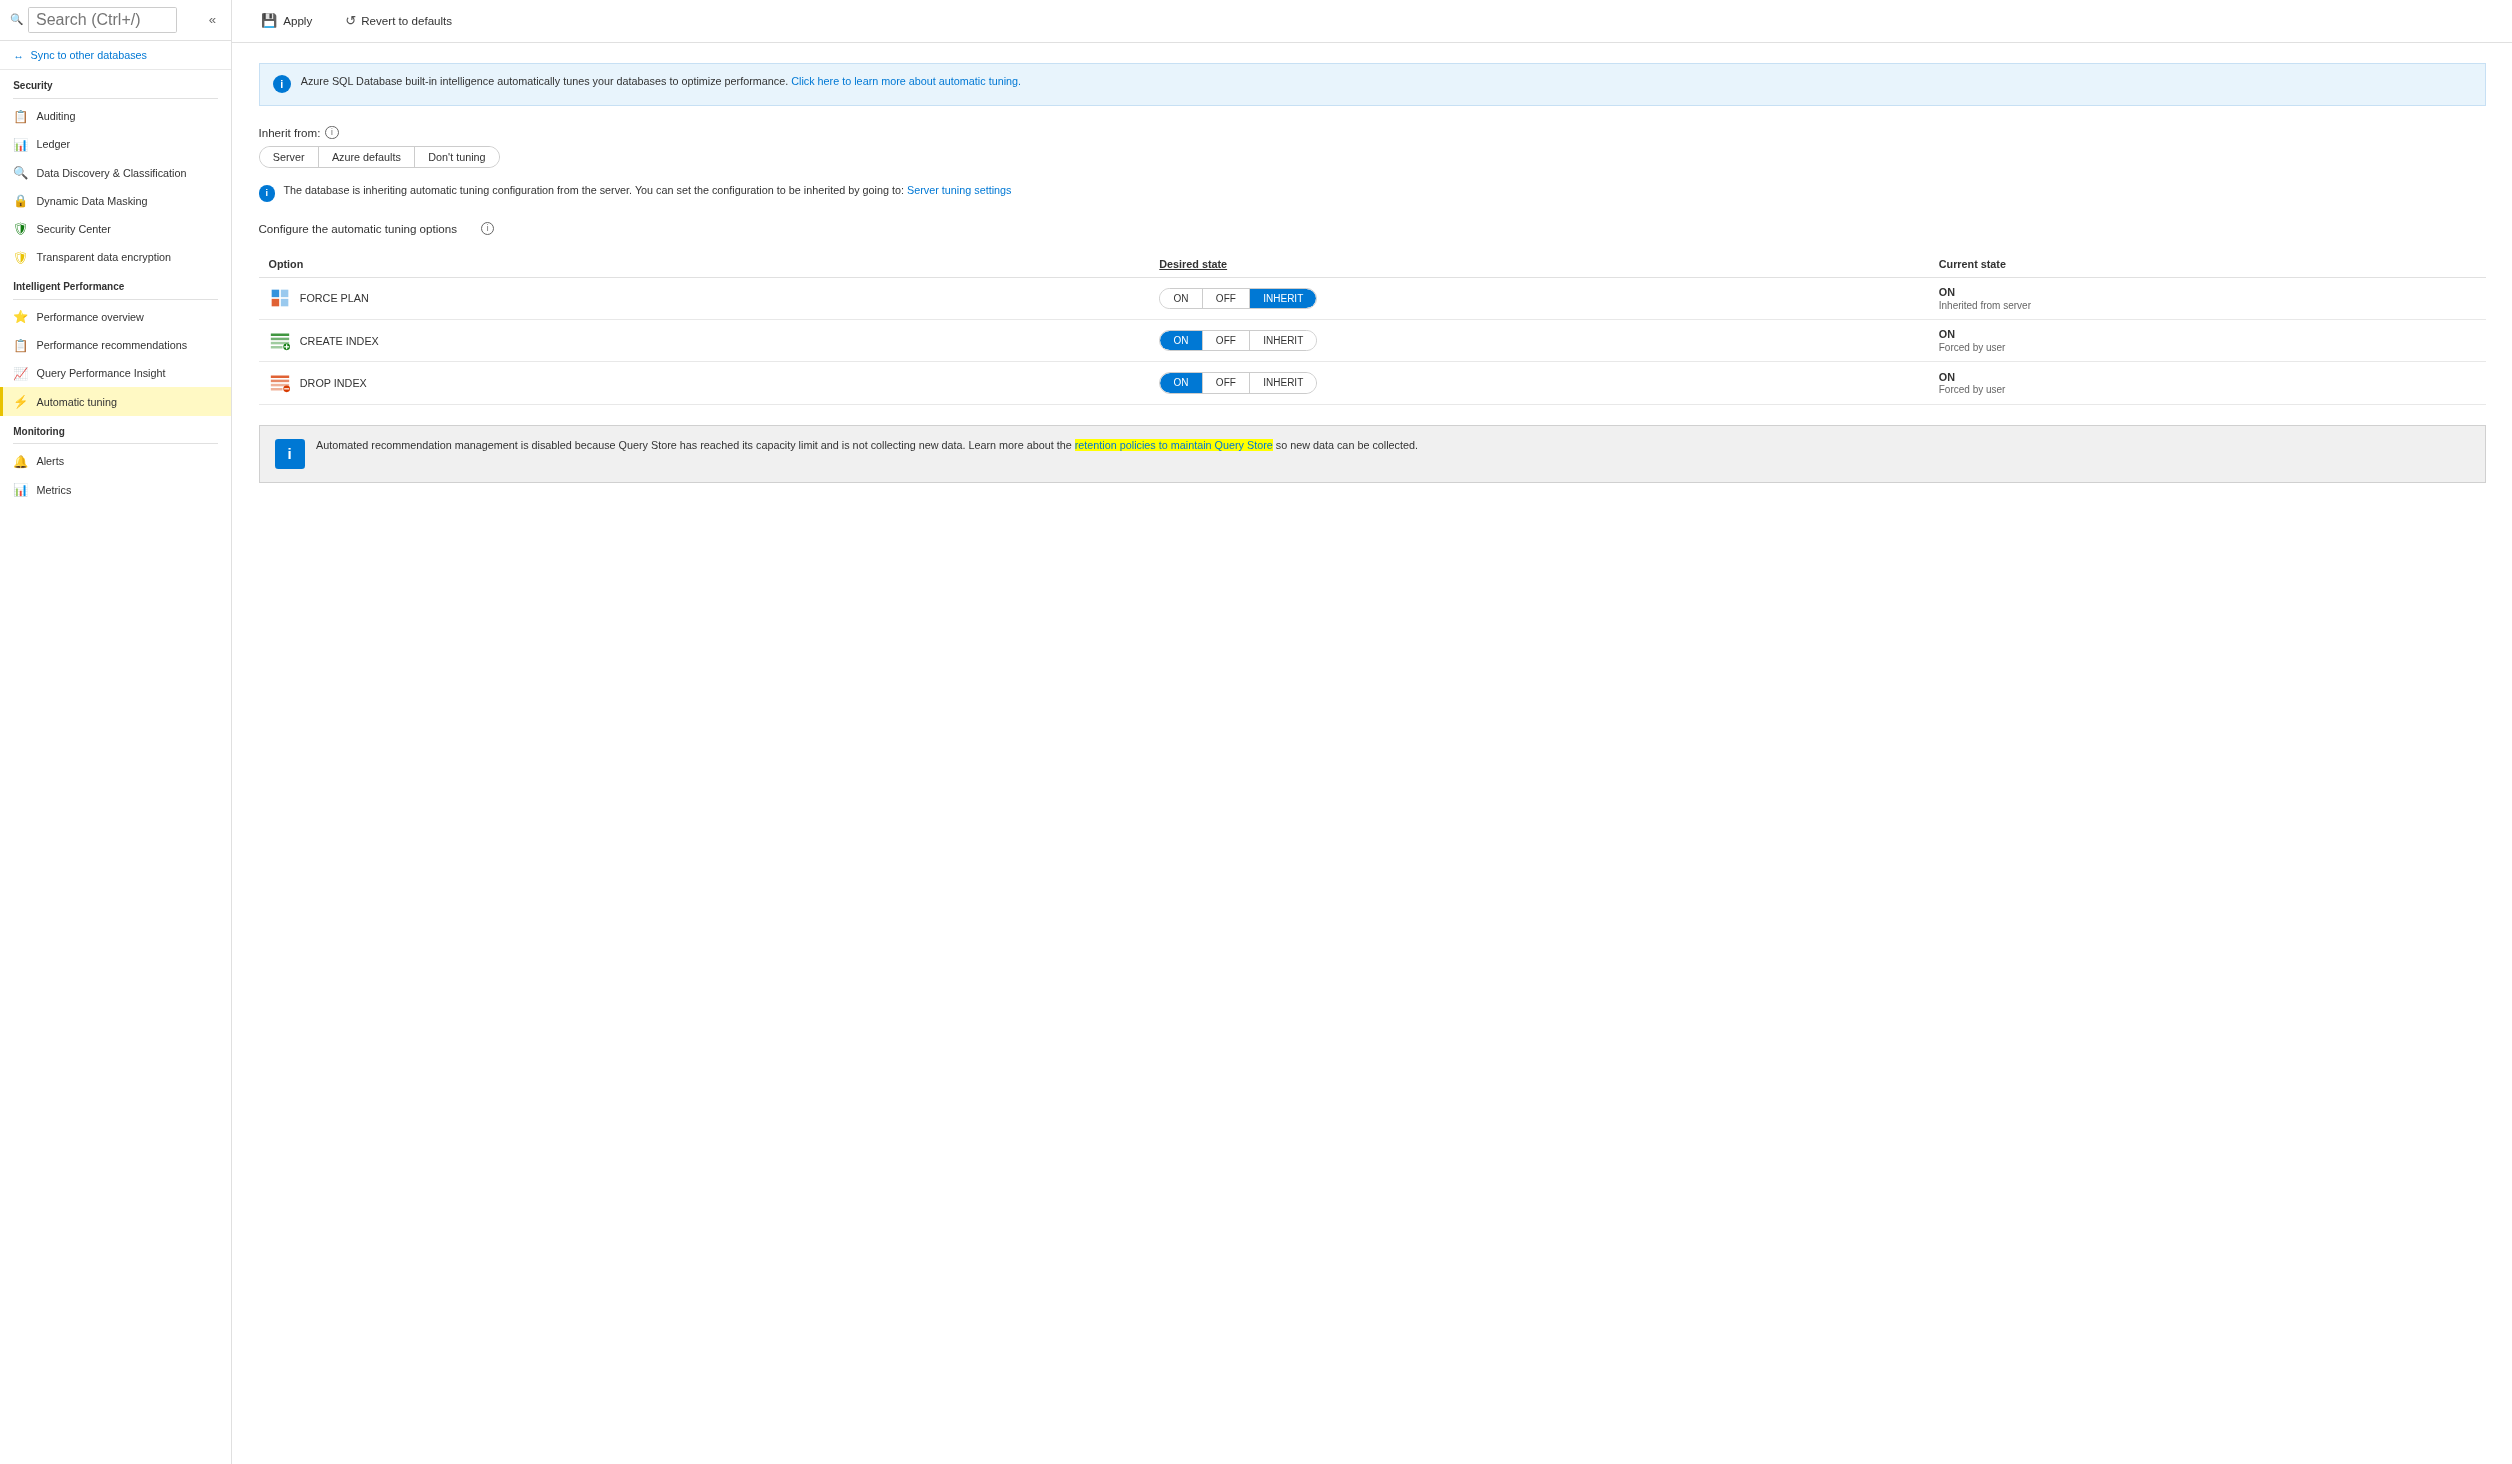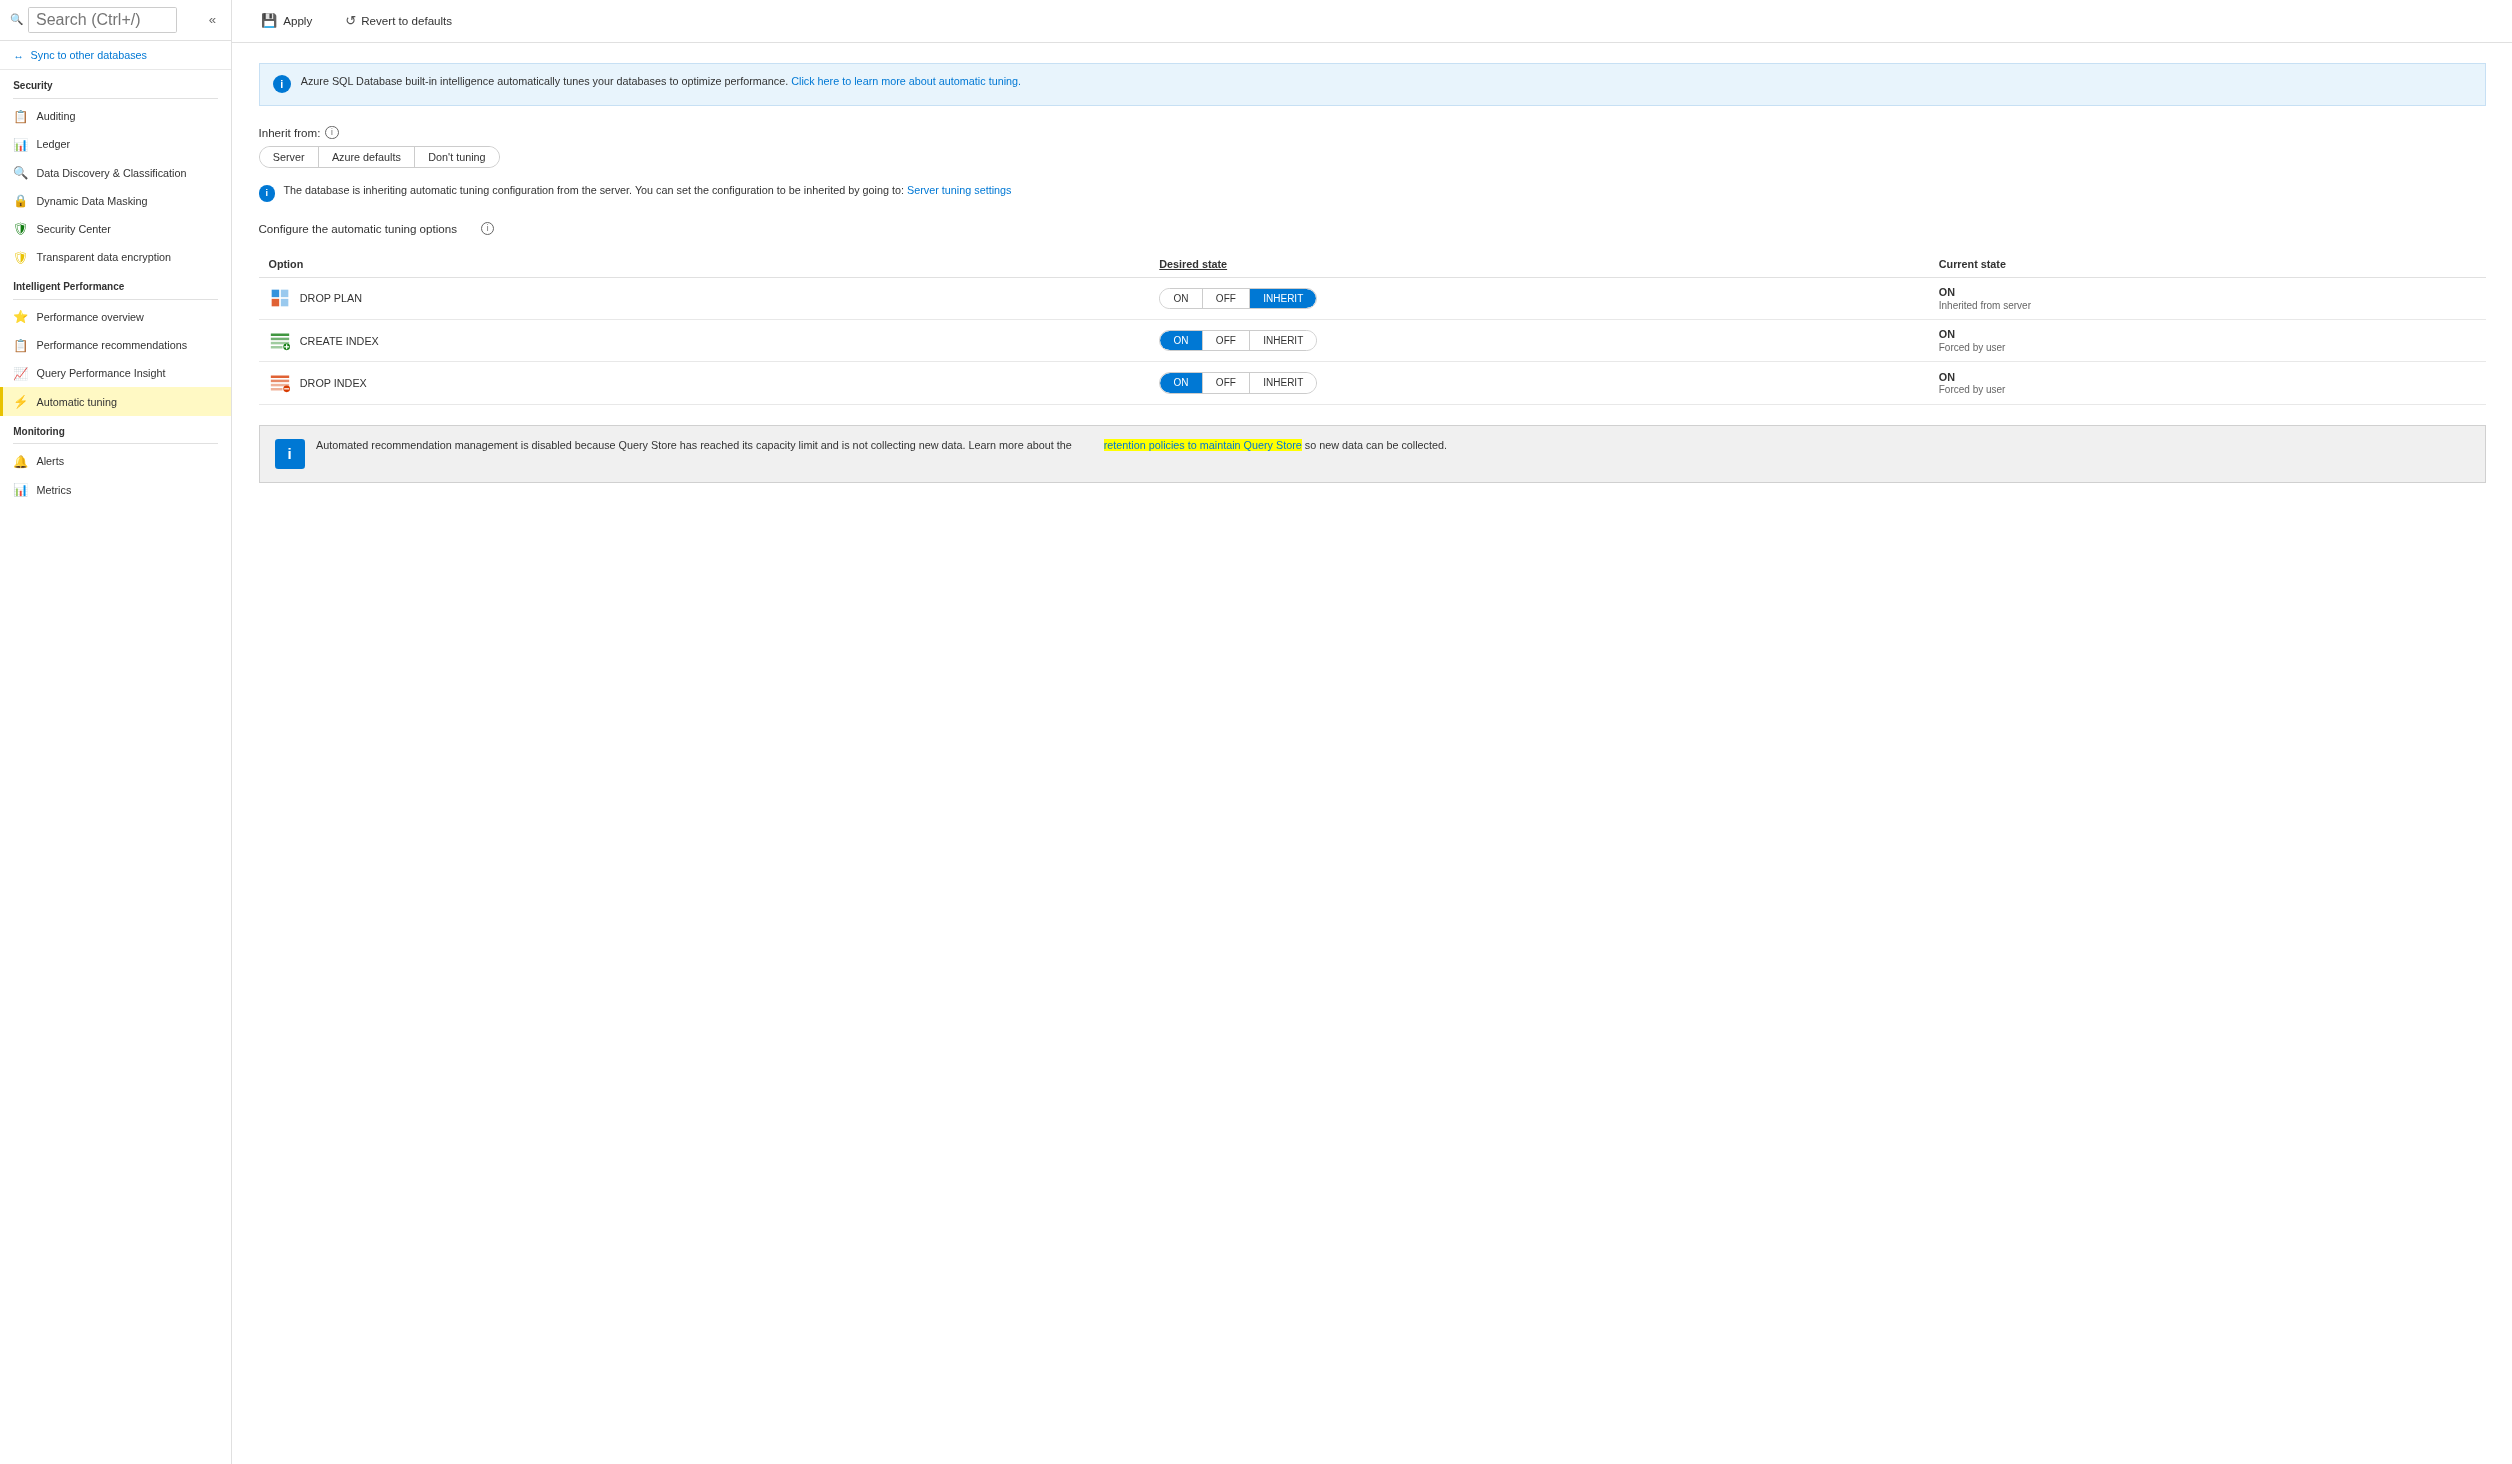--- a/index.html
+++ b/index.html
@@ -332,21 +332,20 @@
       display: flex;
       align-items: center;
       justify-content: center;
       color: white;
       font-size: 15px;
       font-weight: bold;
       flex-shrink: 0;
     }
     .warning-highlight {
       background: #ffff00;
-      margin-left: 29px;
     }
     .warning-link { color: #0078d4; text-decoration: none; }
 
     
     ::-webkit-scrollbar { width: 5px; }
     ::-webkit-scrollbar-thumb { background: #c0c0c0; border-radius: 2.5px; }
   </style>
 </head>
 <body>
 
@@ -489,21 +488,21 @@
           <td>
             <div class="option-cell">
               <div class="option-icon">
                 <svg width="20" height="20" viewBox="0 0 24 24" fill="none" xmlns="http://www.w3.org/2000/svg">
                   <rect x="2" y="2" width="9" height="9" fill="#0078d4" opacity="0.8"></rect>
                   <rect x="13" y="2" width="9" height="9" fill="#0078d4" opacity="0.4"></rect>
                   <rect x="2" y="13" width="9" height="9" fill="#d83b01" opacity="0.8"></rect>
                   <rect x="13" y="13" width="9" height="9" fill="#0078d4" opacity="0.4"></rect>
                 </svg>
               </div>
-              <span>DROP PLAN</span>
+              <span>FORCE PLAN</span>
             </div>
           </td>
           <td>
             <div class="toggle-group">
               <button class="toggle-btn">ON</button>
               <button class="toggle-btn">OFF</button>
               <button class="toggle-btn active-inherit">INHERIT</button>
             </div>
           </td>
           <td>

